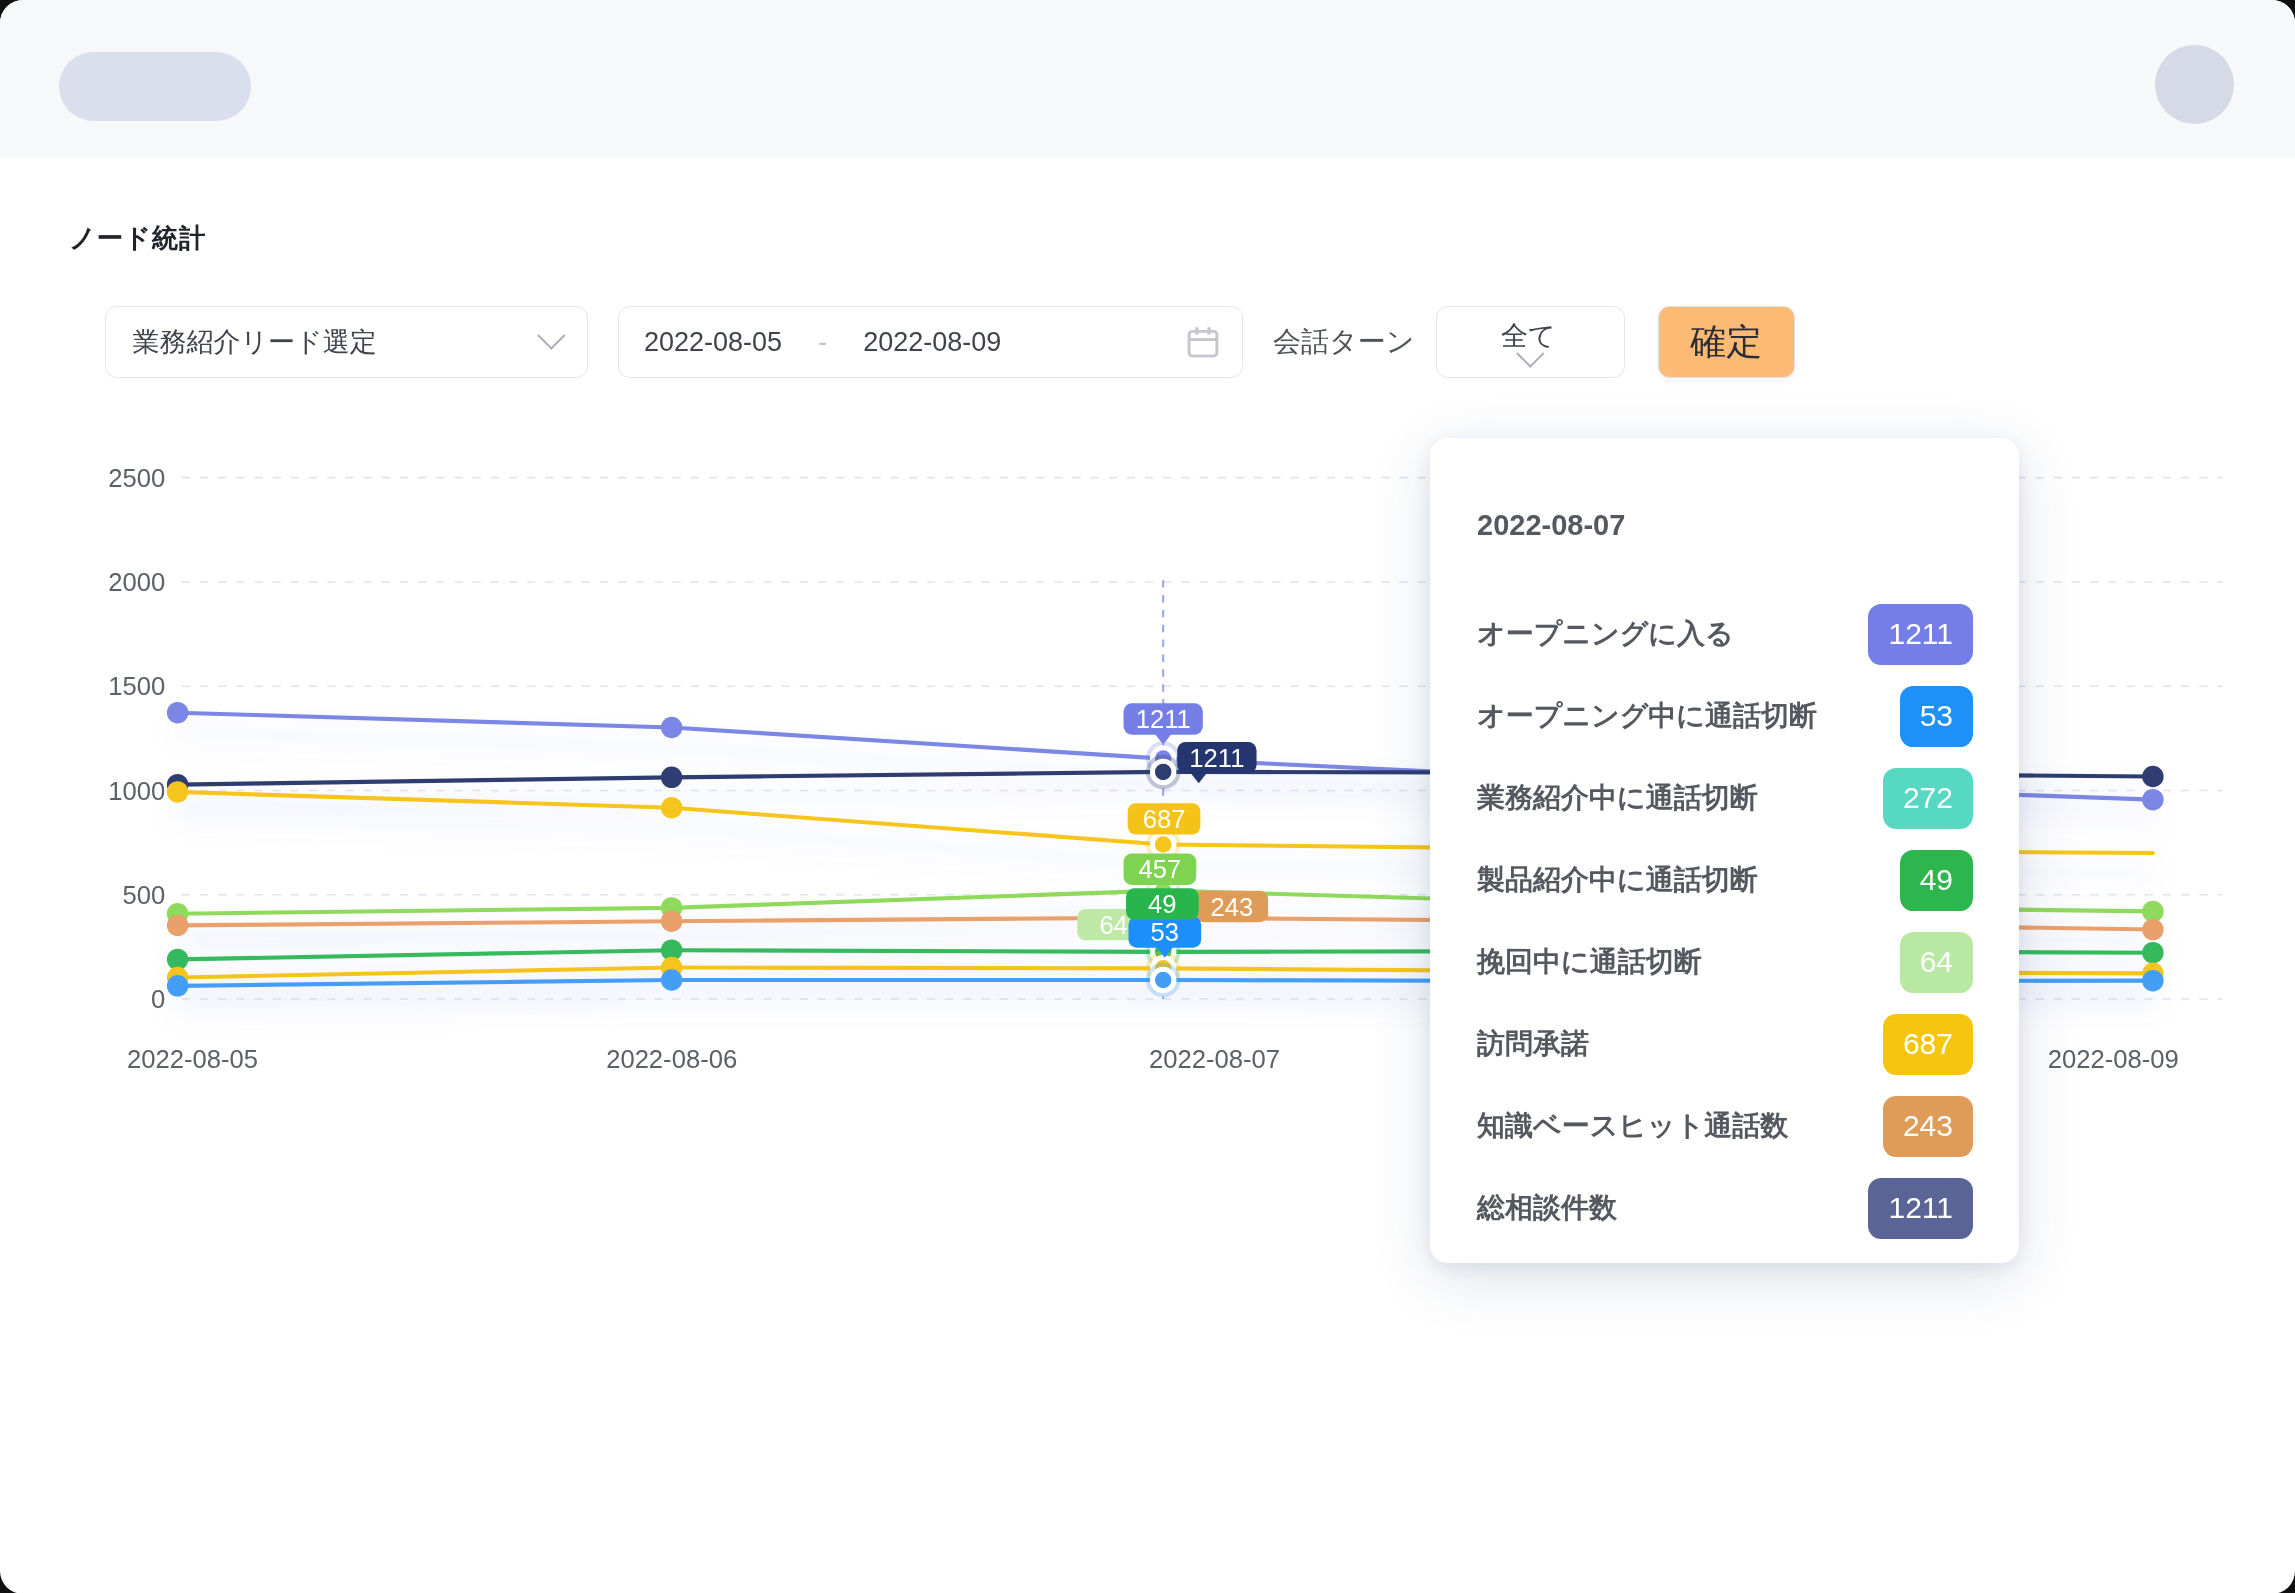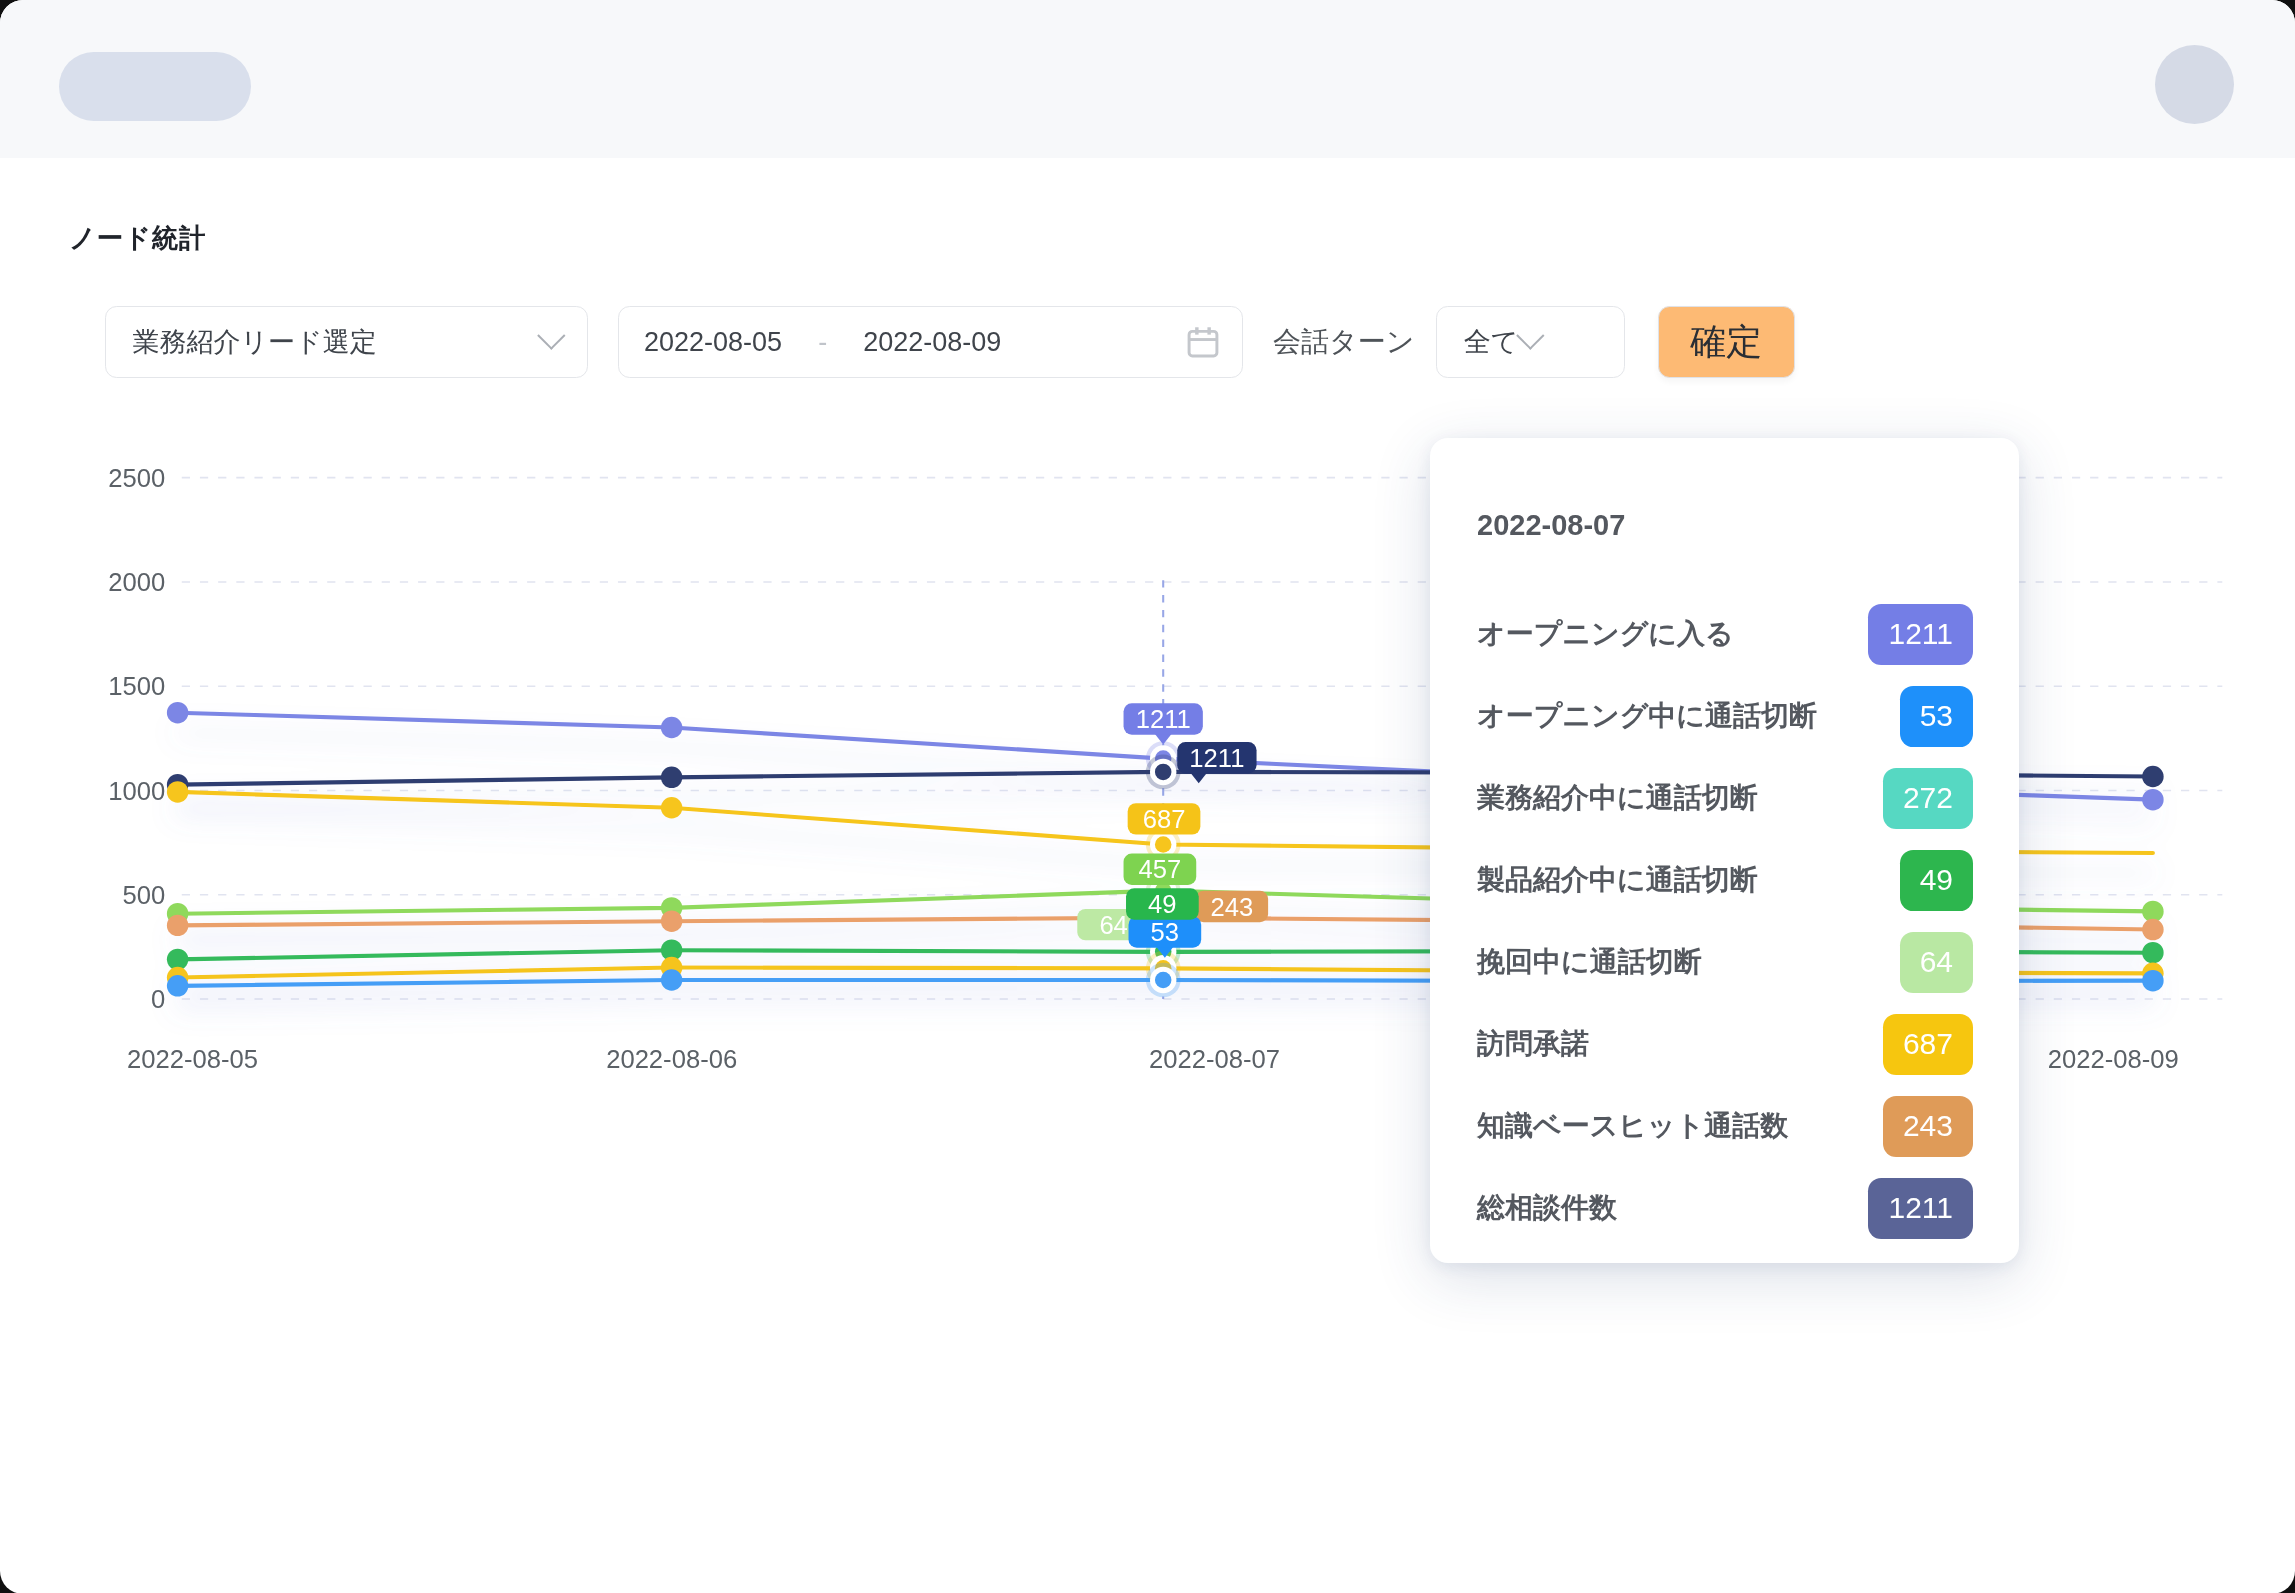--- a/index.html
+++ b/index.html
@@ -16,21 +16,21 @@
   .box{height:72px;box-sizing:border-box;background:#fff;border:1.7px solid #E4E6EA;border-radius:11.6px;
        display:flex;align-items:center;font-size:27px;color:#3F444B;}
   .select-node{width:483px;padding:0 28px 0 26.4px;}
   .select-node .grow{flex:1;}
   .chev{width:18px;height:18px;border-right:2.9px solid #ABAFB5;border-bottom:2.9px solid #ABAFB5;
         transform:rotate(45deg) translateY(-3.3px);margin-top:-8.3px;}
   .daterange{width:625px;margin-left:30px;padding:0 21.5px 0 25px;}
   .daterange .dash{color:#C0C4CA;margin:0 36px;}
   .daterange svg{margin-left:auto;}
   .turn-label{margin-left:30px;font-size:28px;color:#4E5358;}
-  .select-turn{width:189px;margin-left:21.5px;padding:0 31px 0 27px;justify-content:flex-start;}
+  .select-turn{width:189px;margin-left:21.5px;padding:0 31px 0 27px;justify-content:center;flex-direction:column;}
   .confirm{height:72px;width:137px;margin-left:33px;box-sizing:border-box;background:#fdba74;
            border:1.7px solid #E0E2E7;border-radius:11.6px;font-size:36px;color:#2A2E34;
            display:flex;align-items:center;justify-content:center;box-shadow:0 3.3px 6.6px rgba(0,0,0,0.04);
            font-family:inherit;cursor:pointer;}
   
   .chart{position:absolute;left:0;top:0;width:2295px;height:1594px;}
   #chart-svg{position:absolute;left:0;top:0;}
   #chart-svg text{font-family:"Liberation Sans","DejaVu Sans",sans-serif;}
   
   .tooltip{position:absolute;left:1430px;top:438px;width:589px;height:825px;box-sizing:border-box;

